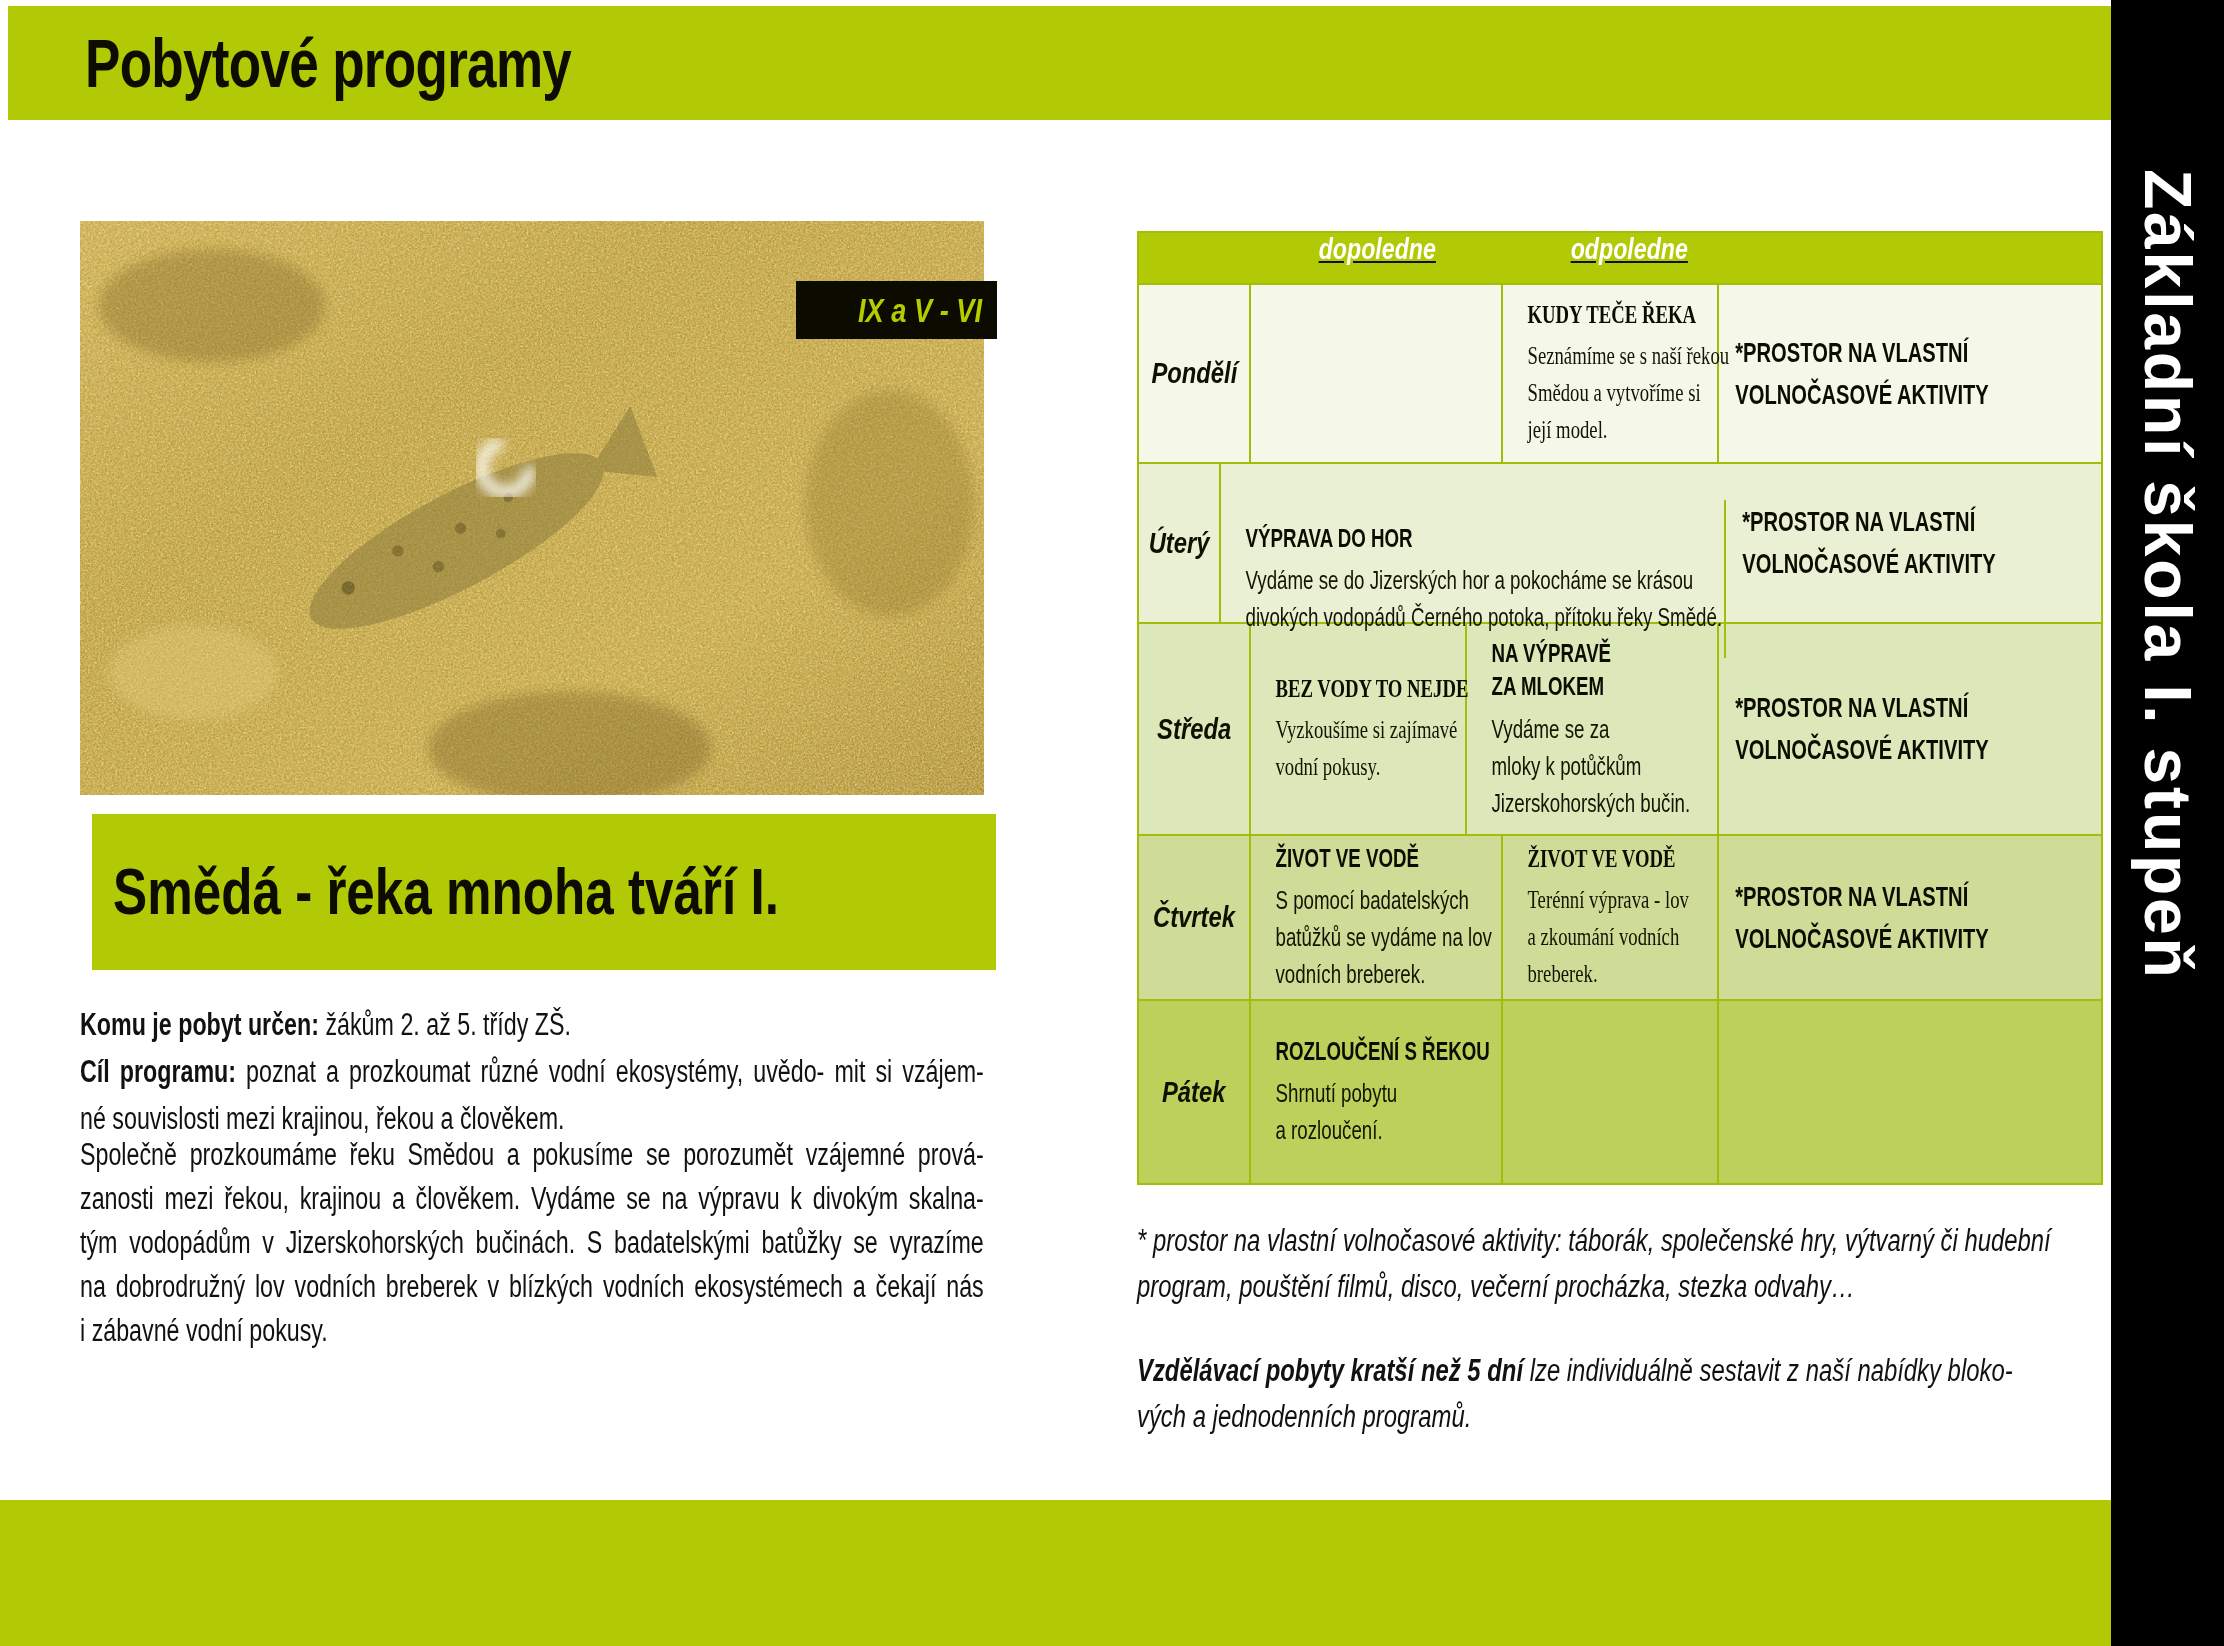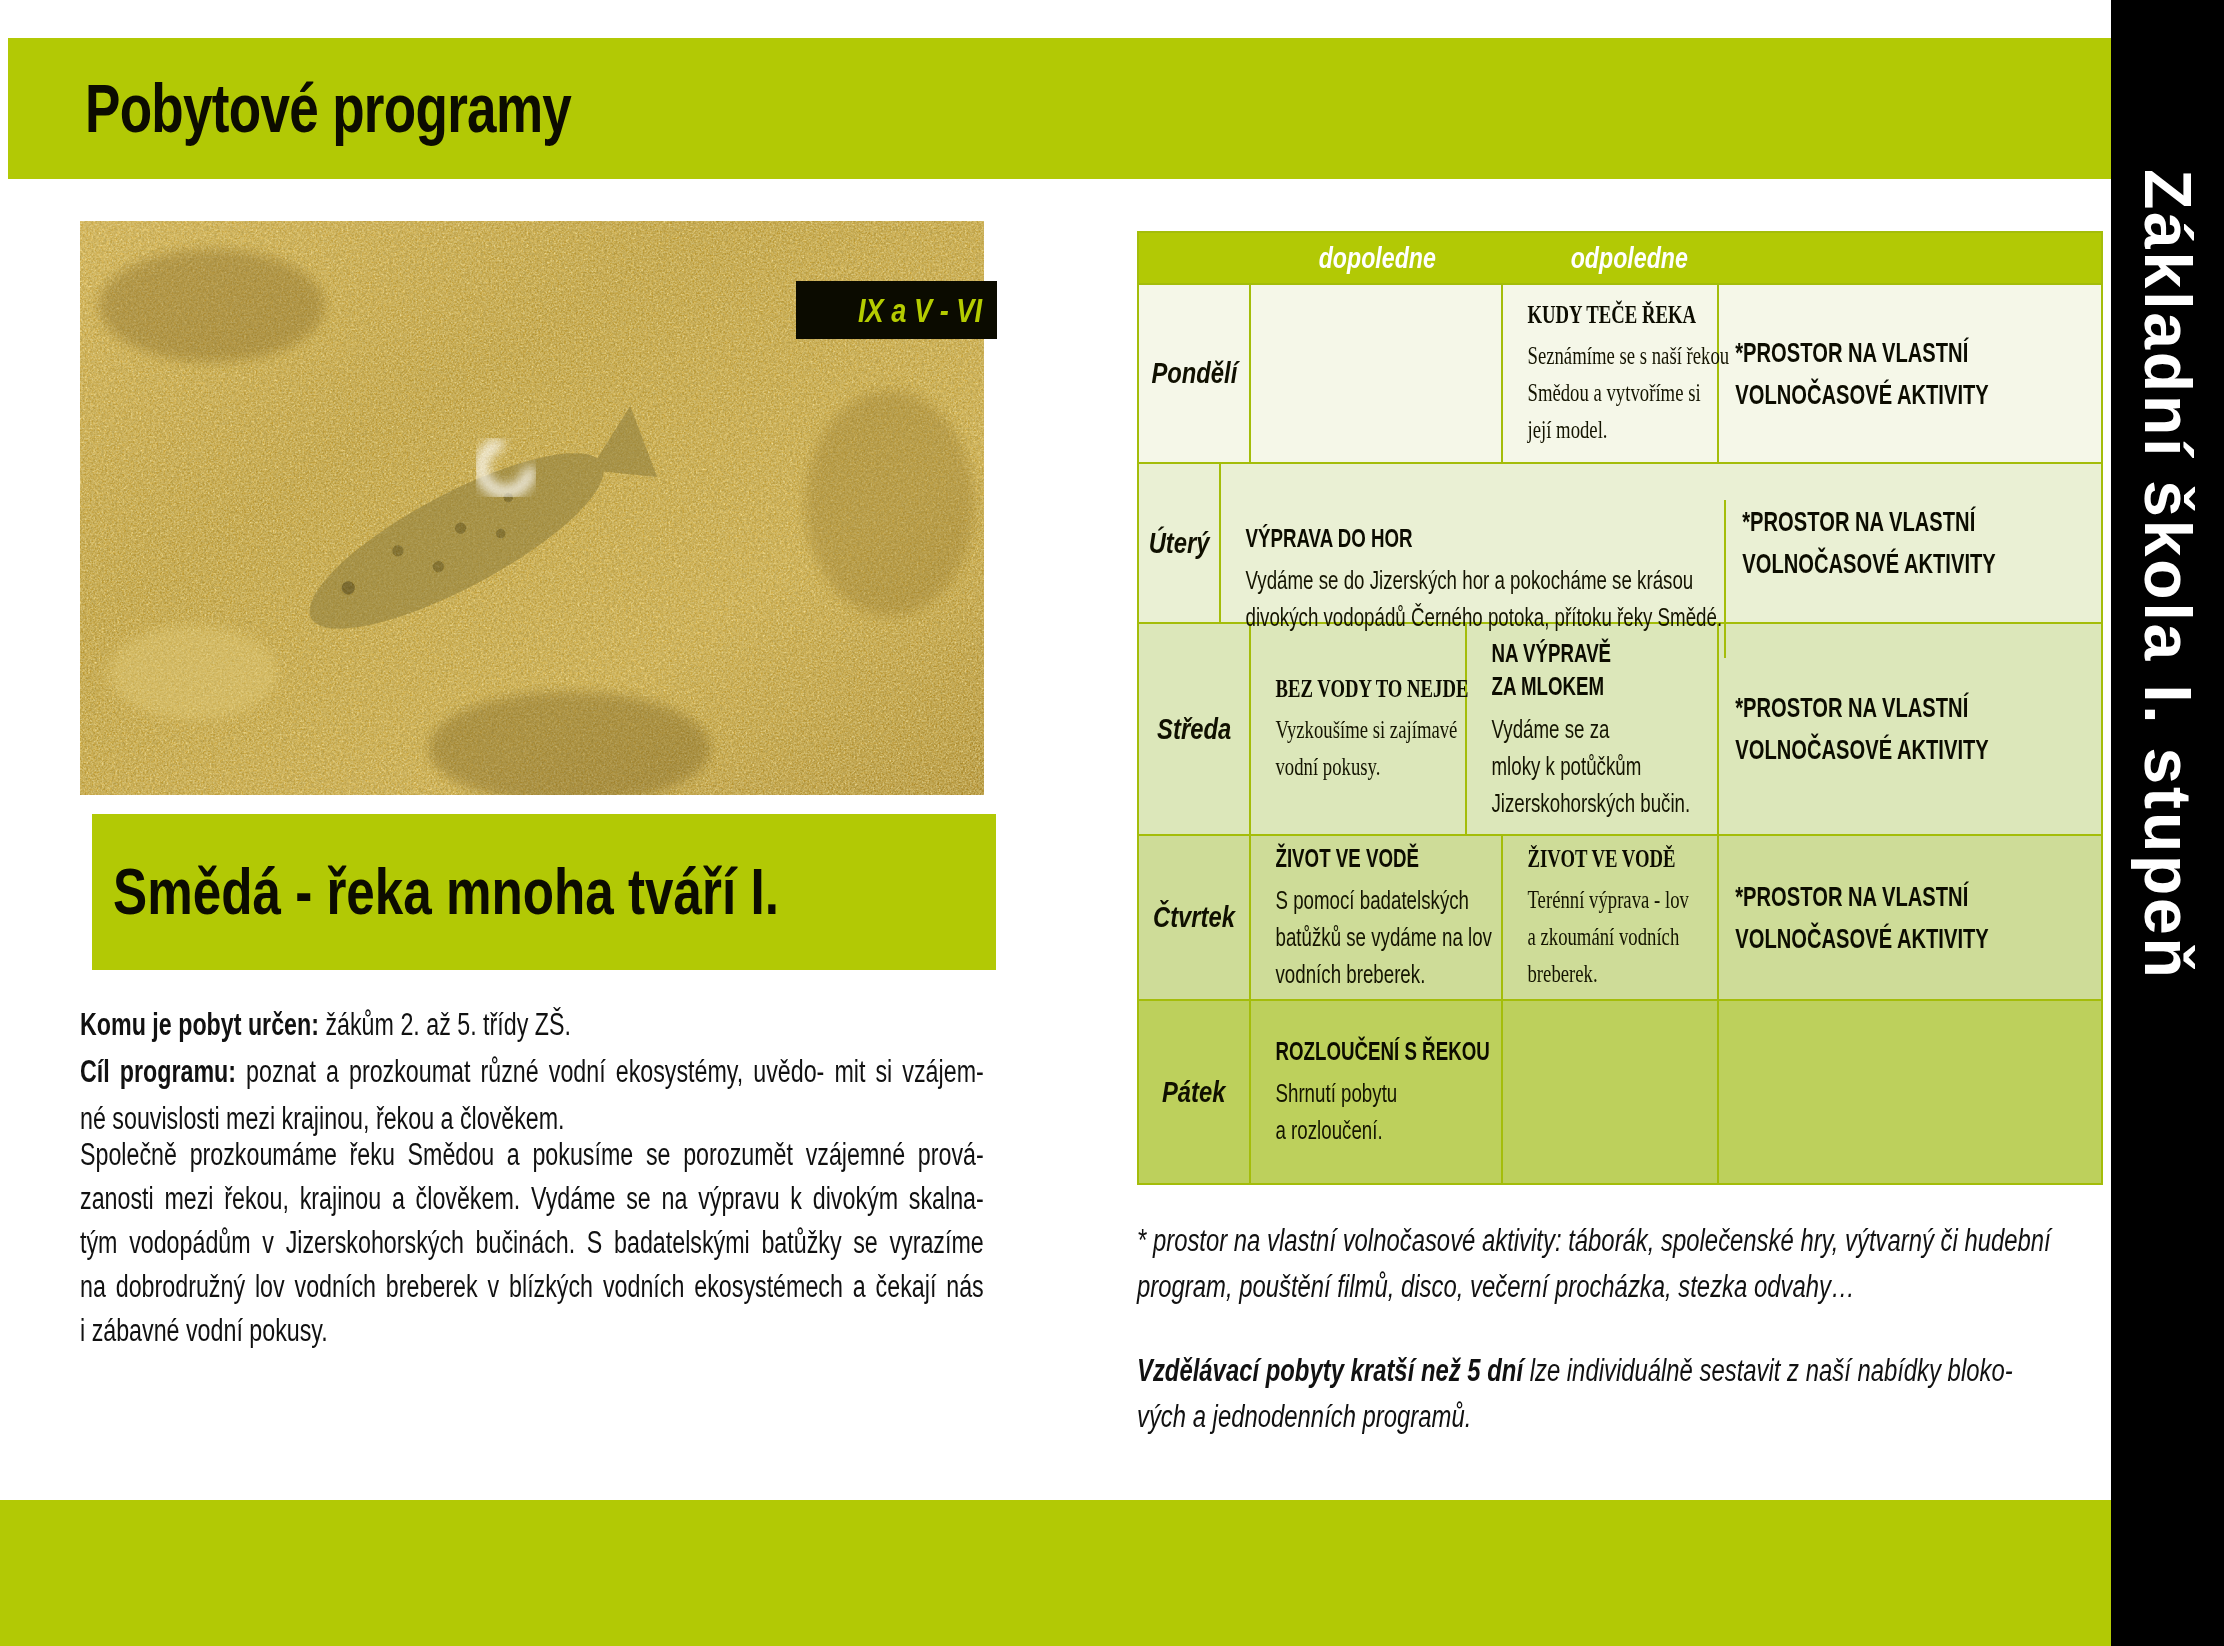--- a/index.html
+++ b/index.html
@@ -8,21 +8,21 @@
     --pagew:2224px;
     --pageh:1647px;
   }
   *{box-sizing:border-box;}
   html,body{margin:0;padding:0;background:#ffffff;}
   body{font-family:"Liberation Sans",sans-serif;color:#111;width:var(--pagew);height:var(--pageh);position:relative;overflow:hidden;}
 
   .abs{position:absolute;}
 
   
-  .header-bar{left:7.5px;top:5.6px;width:2104px;height:141px;background:var(--accent);display:flex;align-items:center;margin-top:32px;}
+  .header-bar{left:7.5px;top:5.6px;width:2104px;height:114px;background:var(--accent);display:flex;align-items:center;}
   .page-title{font-size:68px;font-weight:bold;letter-spacing:-0.9px;transform:scaleX(.78);transform-origin:left center;margin-left:77px;white-space:nowrap;color:#0c0c00;}
 
   
   .sidebar{left:2111px;top:0;width:113px;height:1647px;background:#000;}
   .sidebar-label{position:absolute;top:169px;left:50%;transform:translateX(-50%);writing-mode:vertical-rl;color:#fff;font-weight:bold;font-size:66px;letter-spacing:2.8px;white-space:nowrap;}
 
   
   .photo{left:80px;top:221px;width:904px;height:574px;overflow:hidden;}
   .photo svg{display:block;}
   .photo-badge{left:796px;top:281px;width:201px;height:58px;background:#0b0b00;display:flex;align-items:center;justify-content:flex-end;}
@@ -38,21 +38,21 @@
   .text-line{font-size:31px;line-height:47px;white-space:pre;text-align:left;}
   .text-line.just{text-align:justify;text-align-last:justify;white-space:normal;}
   .text-line b{font-weight:bold;}
   .intro-block{top:1001px;}
   .desc-block{top:1133px;}
   .desc-block .text-line{line-height:44px;}
 
   
   .sched{left:1137px;top:231px;width:966px;border:2.8px solid var(--line);}
   .thead{height:50px;background:var(--accent);display:flex;align-items:center;}
-  .thead .hcell{display:flex;align-items:center;justify-content:center;height:100%;}
+  .thead .hcell{display:flex;align-items:flex-start;justify-content:center;height:100%;text-decoration:underline;}
   .th-label{color:#fff;font-weight:bold;font-style:italic;font-size:29px;transform:scaleX(.8);white-space:nowrap;}
   .t-row{display:flex;border-top:2.8px solid var(--line);}
   .t-rows .t-row:nth-of-type(1){height:179px;}
   .t-rows .t-row:nth-of-type(2){height:160px;}
   .t-rows .t-row:nth-of-type(3){height:212px;}
   .t-rows .t-row:nth-of-type(4){height:165px;}
   .t-rows .t-row:nth-of-type(5){height:184px;}
   .cell{border-right:2.8px solid var(--line);height:100%;display:flex;flex-direction:column;justify-content:center;}
   .cell:last-child{border-right:none;}
   .c-day{width:112px;align-items:center;}

